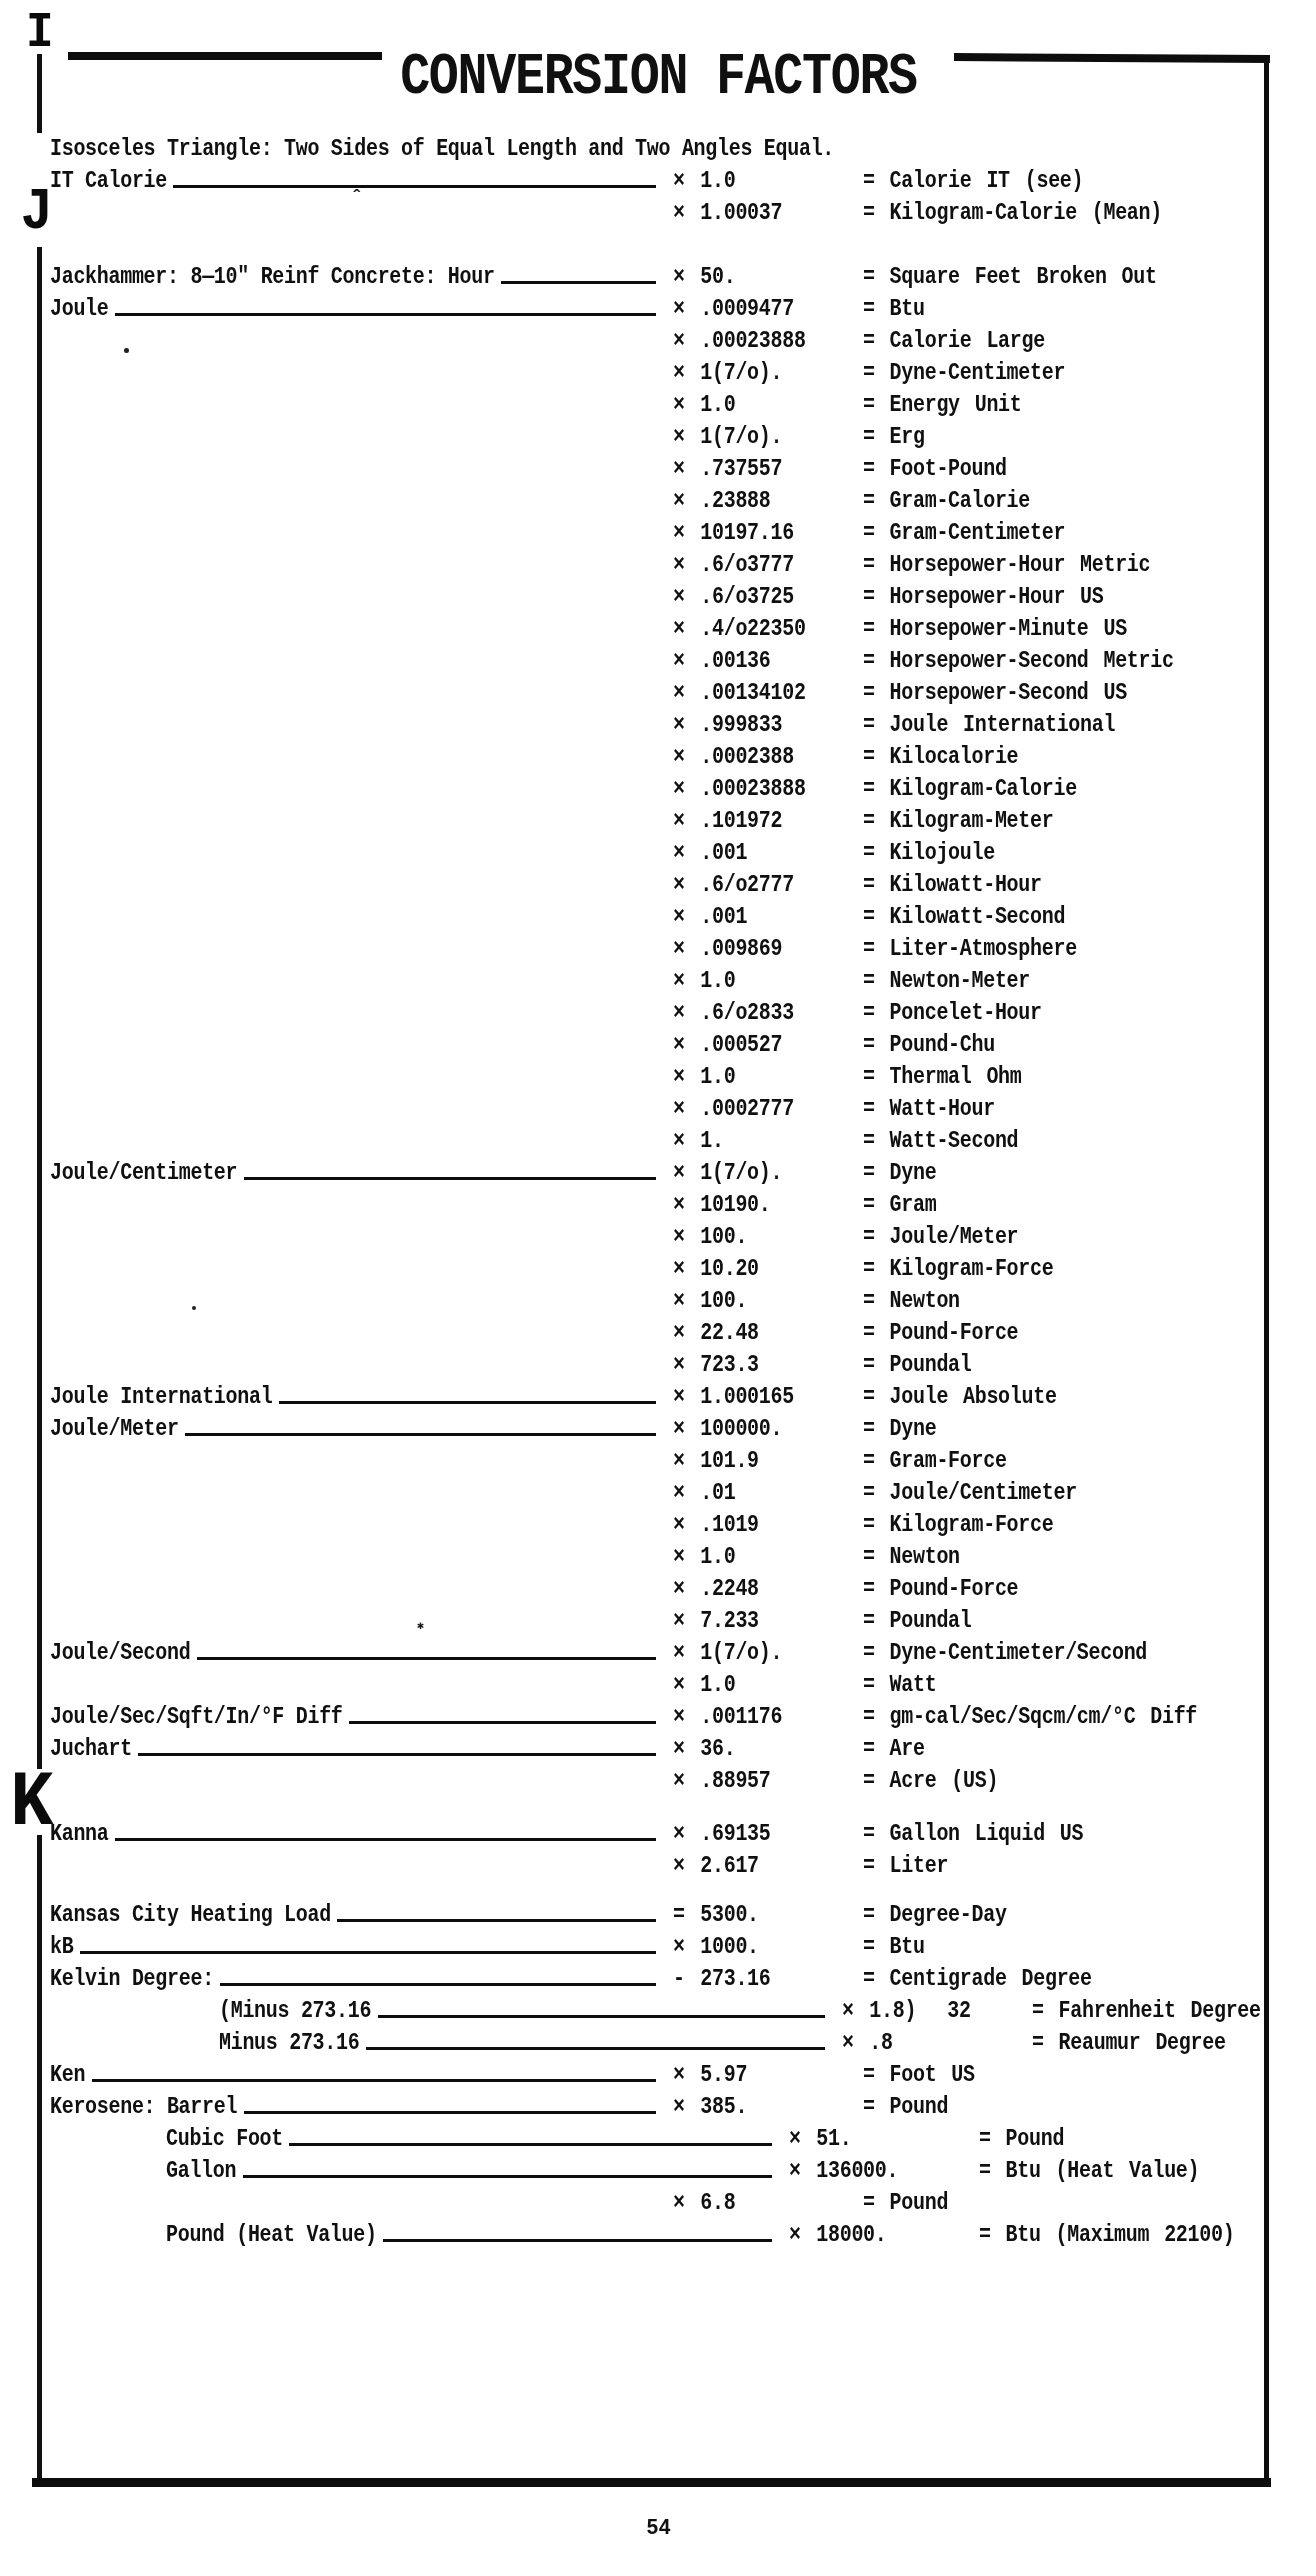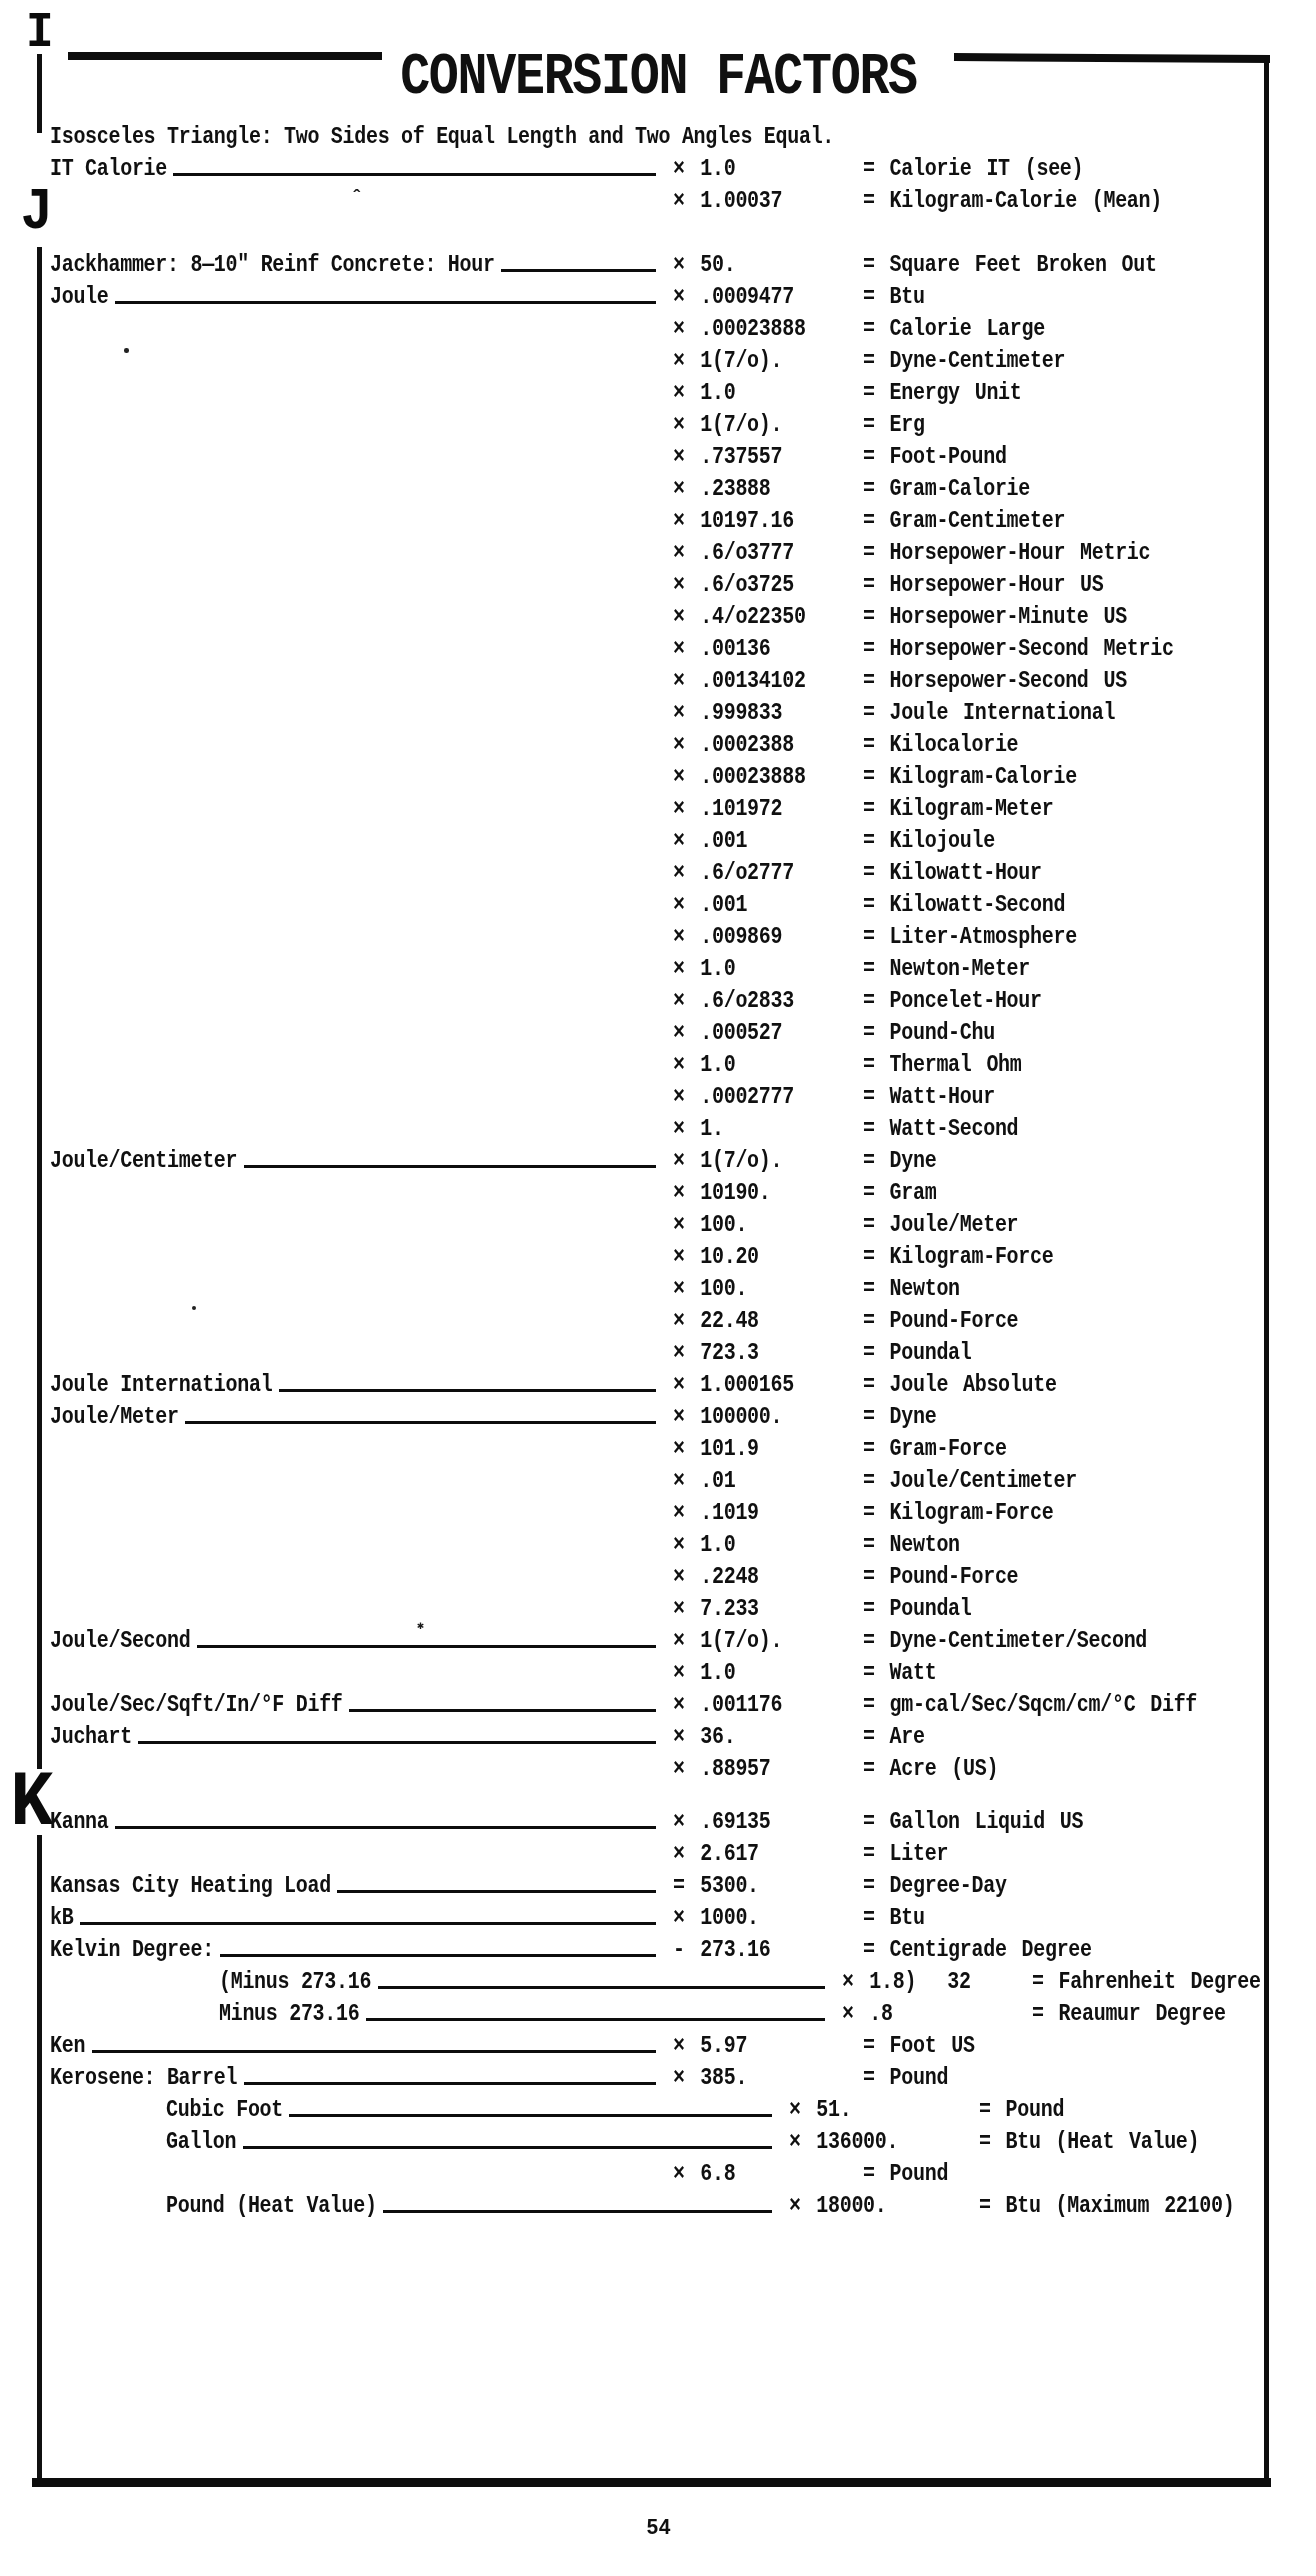--- a/index.html
+++ b/index.html
@@ -25,21 +25,21 @@
   #lb3{top:1835px;height:643px;}
   
   .sec-letter{
     position:absolute;font-weight:bold;line-height:1;color:#0b0b0b;
     transform:scaleY(1.08);transform-origin:top left;
   }
   #letter-i{left:26px;top:7.7px;font-size:46px;}
   #letter-j{left:20.6px;top:184px;font-size:54px;}
   #letter-k{left:10.3px;top:1765px;font-size:72px;}
   
-  #rows{position:absolute;left:50px;top:118px;width:1228px;}
+  #rows{position:absolute;left:50px;top:130px;width:1228px;}
   .row{display:flex;align-items:flex-end;height:32px;font-size:20px;font-weight:bold;letter-spacing:-0.3px;}
   .lead{display:flex;align-items:flex-end;width:623px;flex:none;}
   .lbl,.factor,.result,.prefix{display:inline-block;white-space:pre;transform:scaleY(1.15);transform-origin:bottom left;}
   .prefix{margin-right:11.6px;}
   .fill{flex:1 1 auto;margin:0 16.7px 5.8px 6.4px;}
   .fill.line{border-bottom:3.9px solid #0d0d0d;}
   .factor{width:190px;flex:none;word-spacing:3.9px;}
   .result{flex:1 1 auto;word-spacing:3.2px;}
   .ind1{padding-left:116px;}
   .ind2{padding-left:169px;align-items:flex-end;}
@@ -447,21 +447,21 @@
         <span class="factor">× .69135</span>
         <span class="result">= Gallon Liquid US</span>
       </div>
       <div class="row">
         <span class="lead ind0">
           <span class="fill"></span>
         </span>
         <span class="factor">× 2.617</span>
         <span class="result">= Liter</span>
       </div>
-      <div class="row" style="margin-top: 0;">
+      <div class="row" style="margin-top: 17px;">
         <span class="lead ind0">
           <span class="lbl">Kansas City Heating Load</span>
           <span class="fill line"></span>
         </span>
         <span class="factor">= 5300.</span>
         <span class="result">= Degree-Day</span>
       </div>
       <div class="row">
         <span class="lead ind0">
           <span class="lbl">kB</span>

